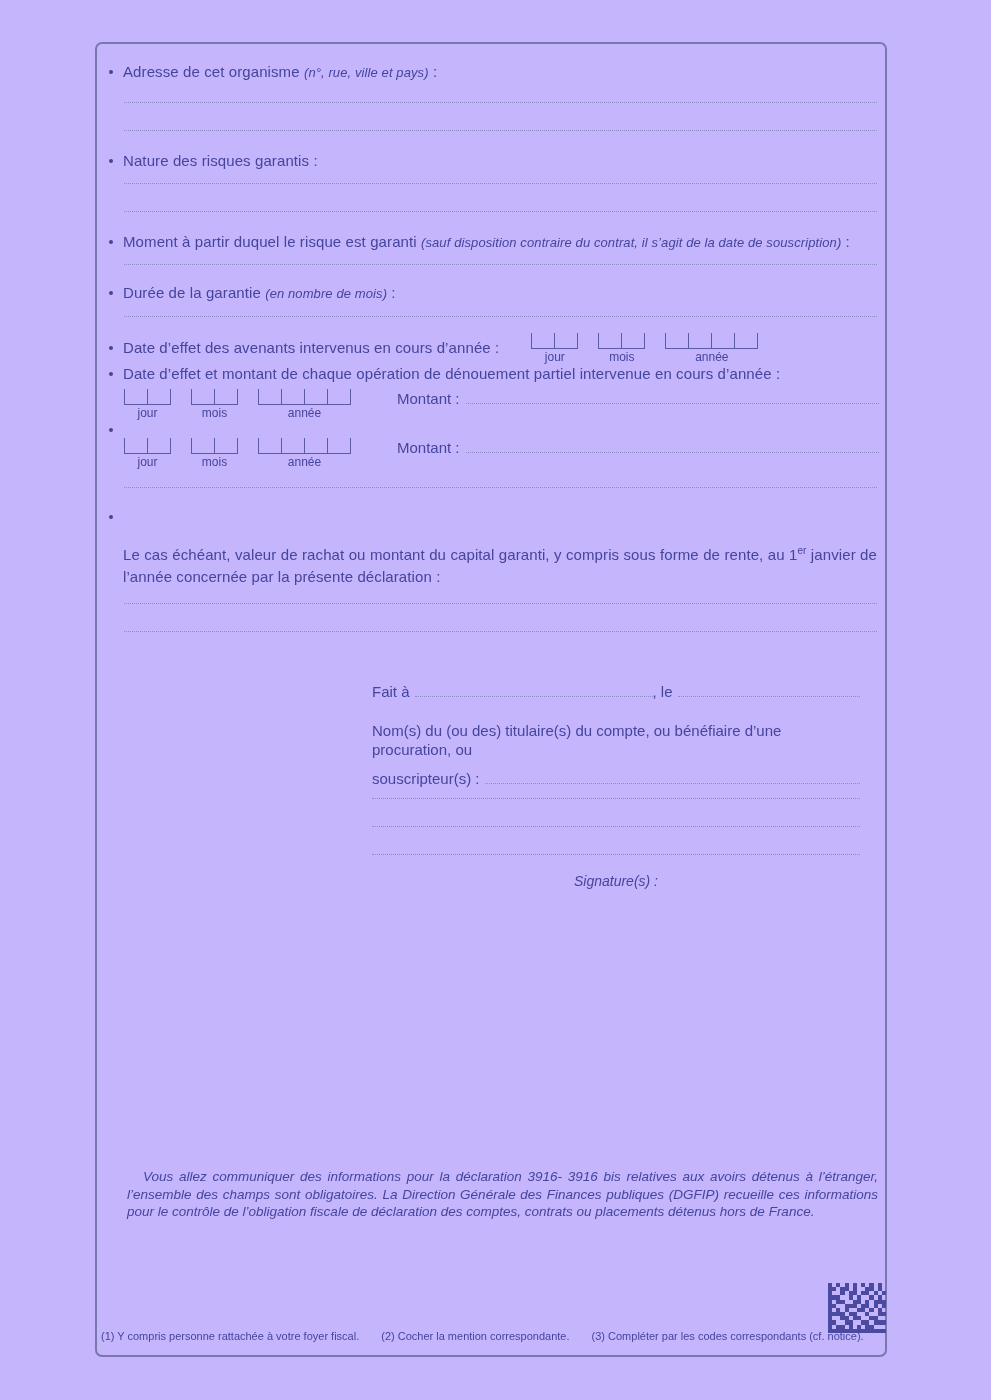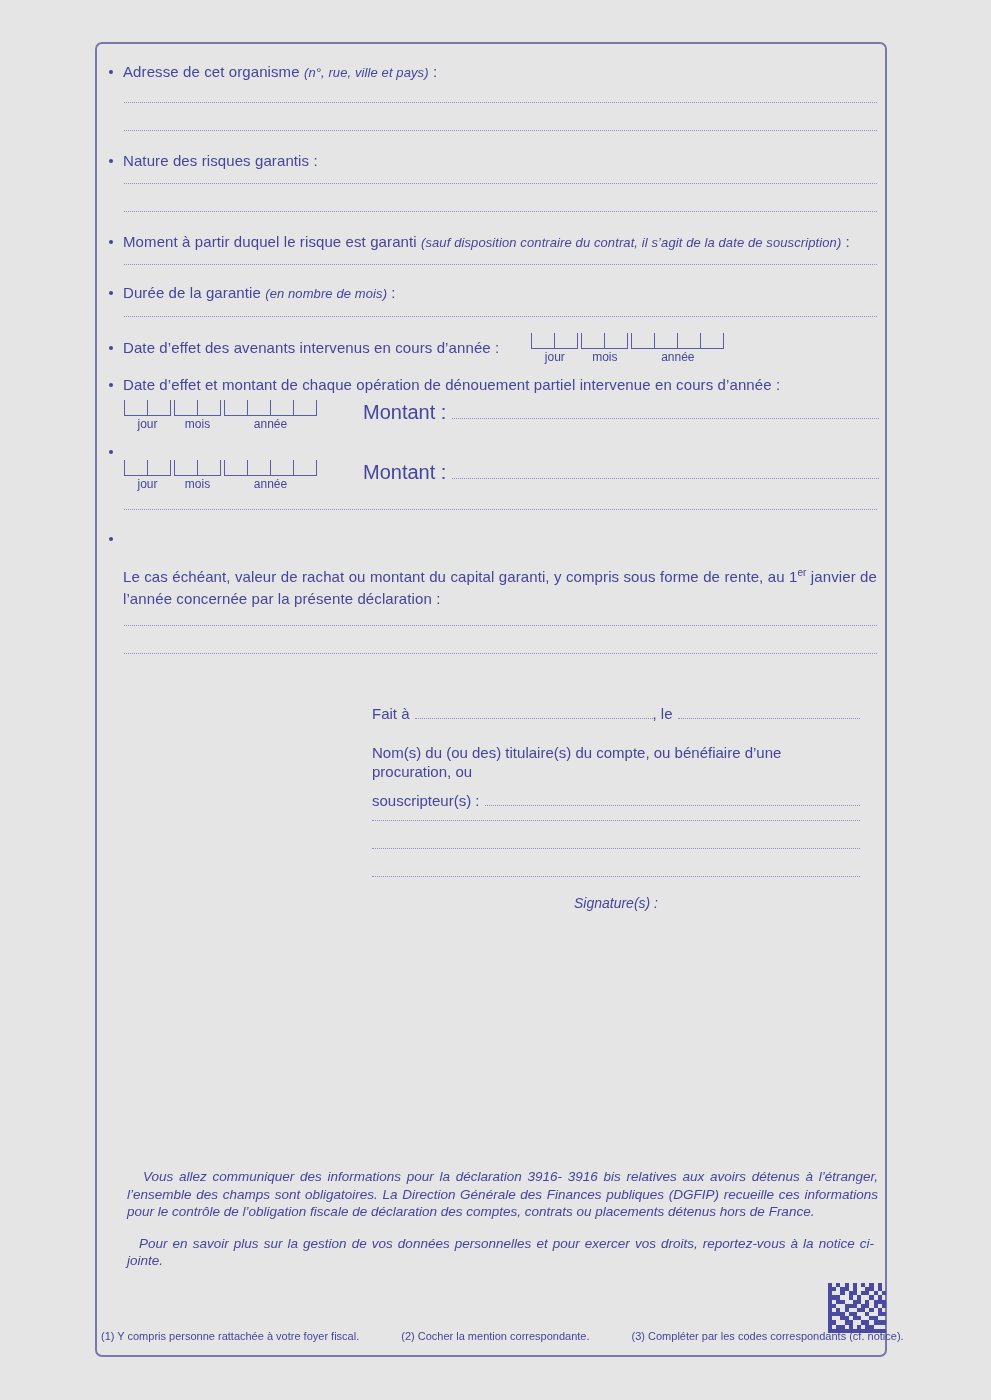--- a/index.html
+++ b/index.html
@@ -3,21 +3,21 @@
 <meta charset="utf-8">
 <style>
   * { margin:0; padding:0; box-sizing:border-box; }
   html,body { background:#ffffff; }
   body {
     width:991px; height:1400px;
     font-family:"Liberation Sans", sans-serif;
     color:#45459C;
     position:relative;
   }
-  .sheet { position:absolute; inset:0; background:#e5e5e5; }
+  .sheet { position:absolute; inset:0; background:#c4b5fd; }
 
   .form-border {
     position:absolute; left:95px; top:42px;
     width:792px; height:1315px;
     border:2px solid #7878AD;
     border-radius:7px;
     padding:18px 6px 0 12px;
   }
 
   
@@ -33,35 +33,35 @@
 
   
   .dotline {
     height:1px; border-bottom:1px dotted #8E8EC2;
     margin-left:15px; margin-right:2px;
   }
   .m13 { margin-top:13px; } .m27 { margin-top:27px; }
   .m20 { margin-top:20px; } .m21 { margin-top:21px; }
   .m18 { margin-top:18px; } .m15 { margin-top:15px; }
   .m12 { margin-top:12px; } .m10 { margin-top:10px; }
-  .m6  { margin-top:6px;  } .m11 { margin-top:11px; }
+  .m6  { margin-top:6px;  } .m11 { }
   .m19 { margin-top:19px; } .m50 { margin-top:50px; }
 
   
-  .date-units { display:flex; gap:3px; }
+  .date-units { display:flex; gap:20px; }
   .date-unit { display:flex; flex-direction:column; align-items:center; }
   .comb { display:flex; border-bottom:1.5px solid #5C5CA6; border-right:1.5px solid #5C5CA6; }
   .comb .cell { width:23px; height:15px; border-left:1.5px solid #5C5CA6; }
   .comb-label { font-size:12px; margin-top:2px; line-height:13px; }
 
   .avenants-row { display:flex; align-items:flex-start; }
   .avenants-row .date-units { margin-left:32px; margin-top:-5px; }
 
   .date-montant-row { display:flex; margin-left:15px; }
-  .montant-wrap { flex:1; display:flex; align-items:baseline; margin-left:46px; margin-top:1px; font-size:20px; }
+  .montant-wrap { flex:1; display:flex; align-items:baseline; margin-left:46px; margin-top:1px; font-size:15px; }
   .dotfill { flex:1; border-bottom:1px dotted #8E8EC2; margin-left:6px; height:13px; }
 
   
   .sig-block { margin-left:263px; width:488px; font-size:15px; }
   .sig-row { display:flex; align-items:baseline; line-height:19px; }
   .sig-dots-fixed { width:238px; border-bottom:1px dotted #8E8EC2; height:13px; margin-left:5px; }
   .sig-dots-fill { flex:1; border-bottom:1px dotted #8E8EC2; height:13px; margin-left:5px; }
   .sig-dotline { border-bottom:1px dotted #8E8EC2; height:1px; }
   .sig-label { text-align:center; font-style:italic; font-size:14px; }
 
@@ -72,21 +72,21 @@
   .privacy .p2 { margin-top:14px; text-indent:12px; padding-right:4px; }
 
   
   .dm { position:absolute; left:731px; top:1239px; width:58px; height:50px;
         display:grid; grid-template-columns:repeat(14,1fr); grid-auto-rows:1fr; }
   .dm-cell { background:transparent; }
   .dm-cell.on { background:#4A4AA0; }
 
   
   .footnotes { position:absolute; left:4px; bottom:12px; display:flex;
-               font-size:11px; line-height:13px; white-space:nowrap;gap:20px; }
+               font-size:11px; line-height:13px; white-space:nowrap; }
   .footnotes .fn + .fn { margin-left:22px; }
 </style>
 </head>
 <body>
 
 <div class="sheet">
   <div class="form-border">
 
     <div class="item">
       <span class="bullet"></span>
@@ -237,21 +237,20 @@
         <span class="sig-dots-fill"></span>
       </div>
       <div class="sig-dotline m10"></div>
       <div class="sig-dotline m27"></div>
       <div class="sig-dotline m27"></div>
       <div class="sig-label m18">Signature(s) :</div>
     </div>
 
     <div class="privacy">
       <div class="p1">Vous allez communiquer des informations pour la déclaration 3916- 3916 bis relatives aux avoirs détenus à l’étranger, l’ensemble des champs sont obligatoires. La Direction Générale des Finances publiques (DGFIP) recueille ces informations pour le contrôle de l’obligation fiscale de déclaration des comptes, contrats ou placements détenus hors de France.</div>
-      <div class="p2">Pour en savoir plus sur la gestion de vos données personnelles et pour exercer vos droits, reportez-vous à la notice ci-jointe.</div>
     </div>
 
     <div class="dm" style="grid-template-columns: repeat(14, 1fr);">
         <span class="dm-cell on"></span>
         <span class="dm-cell"></span>
         <span class="dm-cell on"></span>
         <span class="dm-cell"></span>
         <span class="dm-cell on"></span>
         <span class="dm-cell"></span>
         <span class="dm-cell on"></span>

